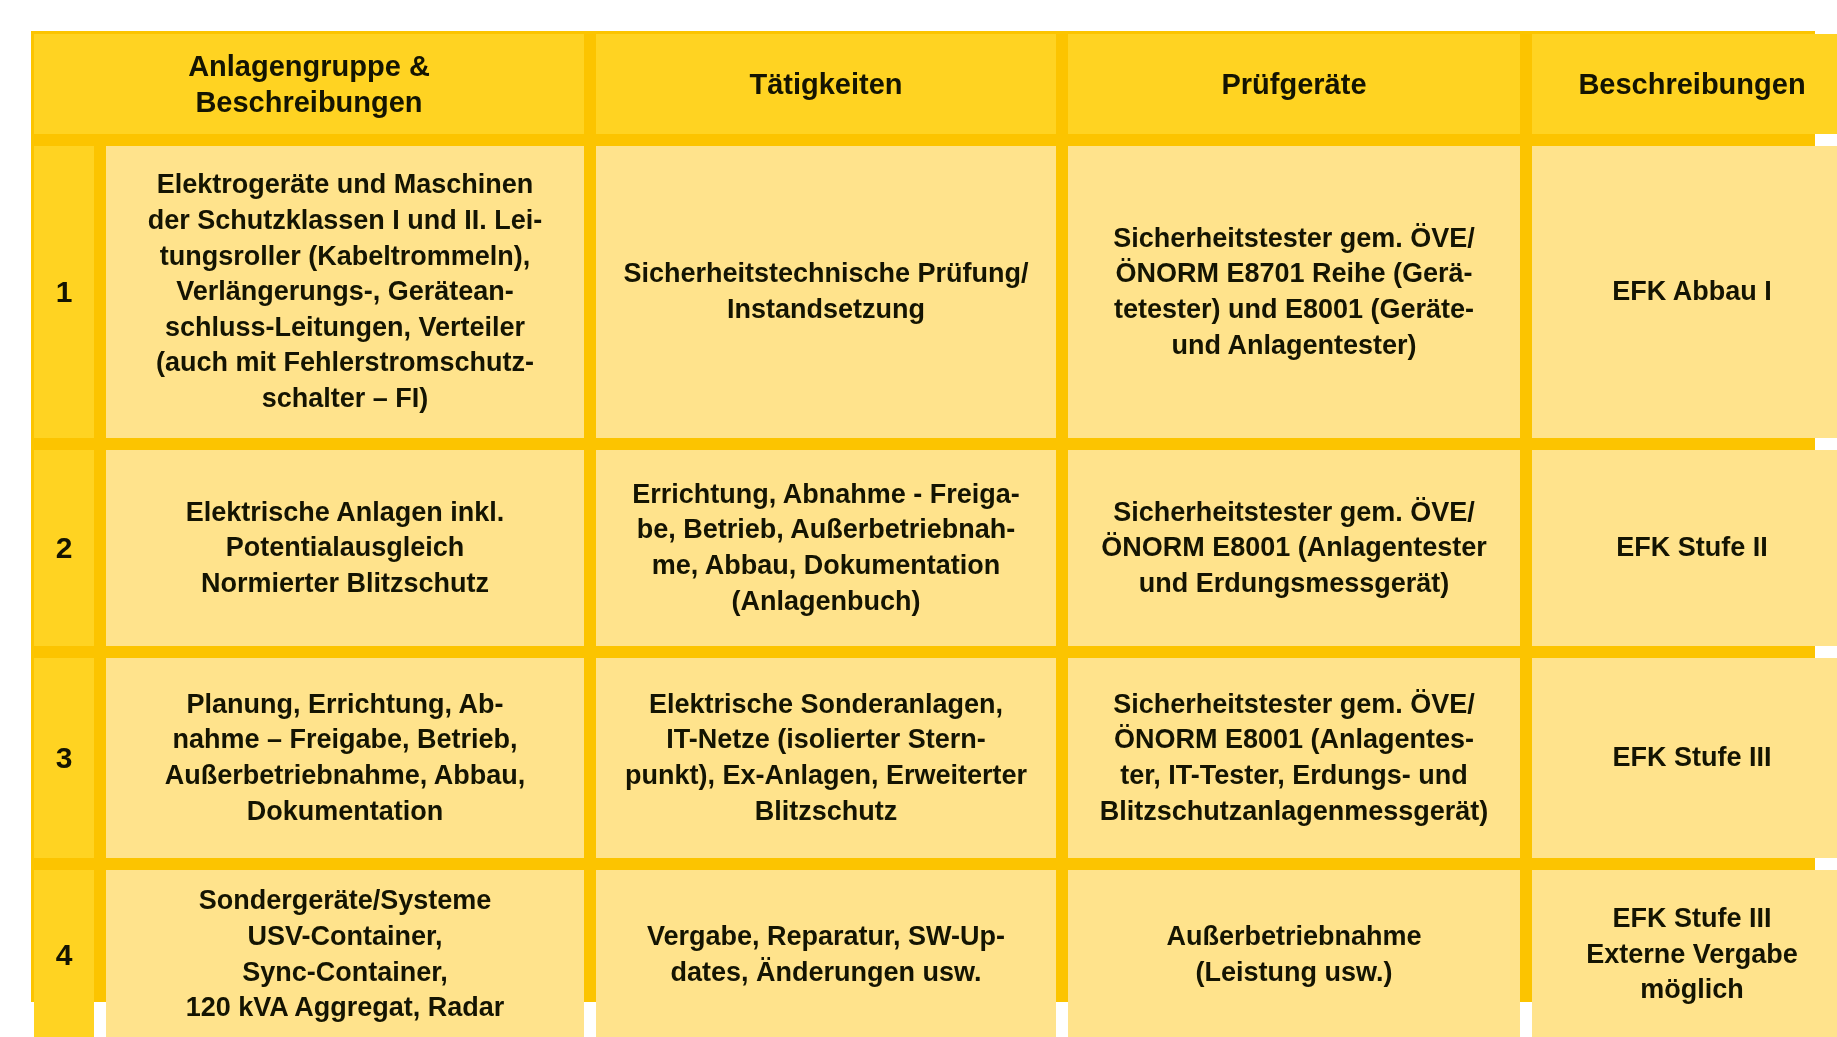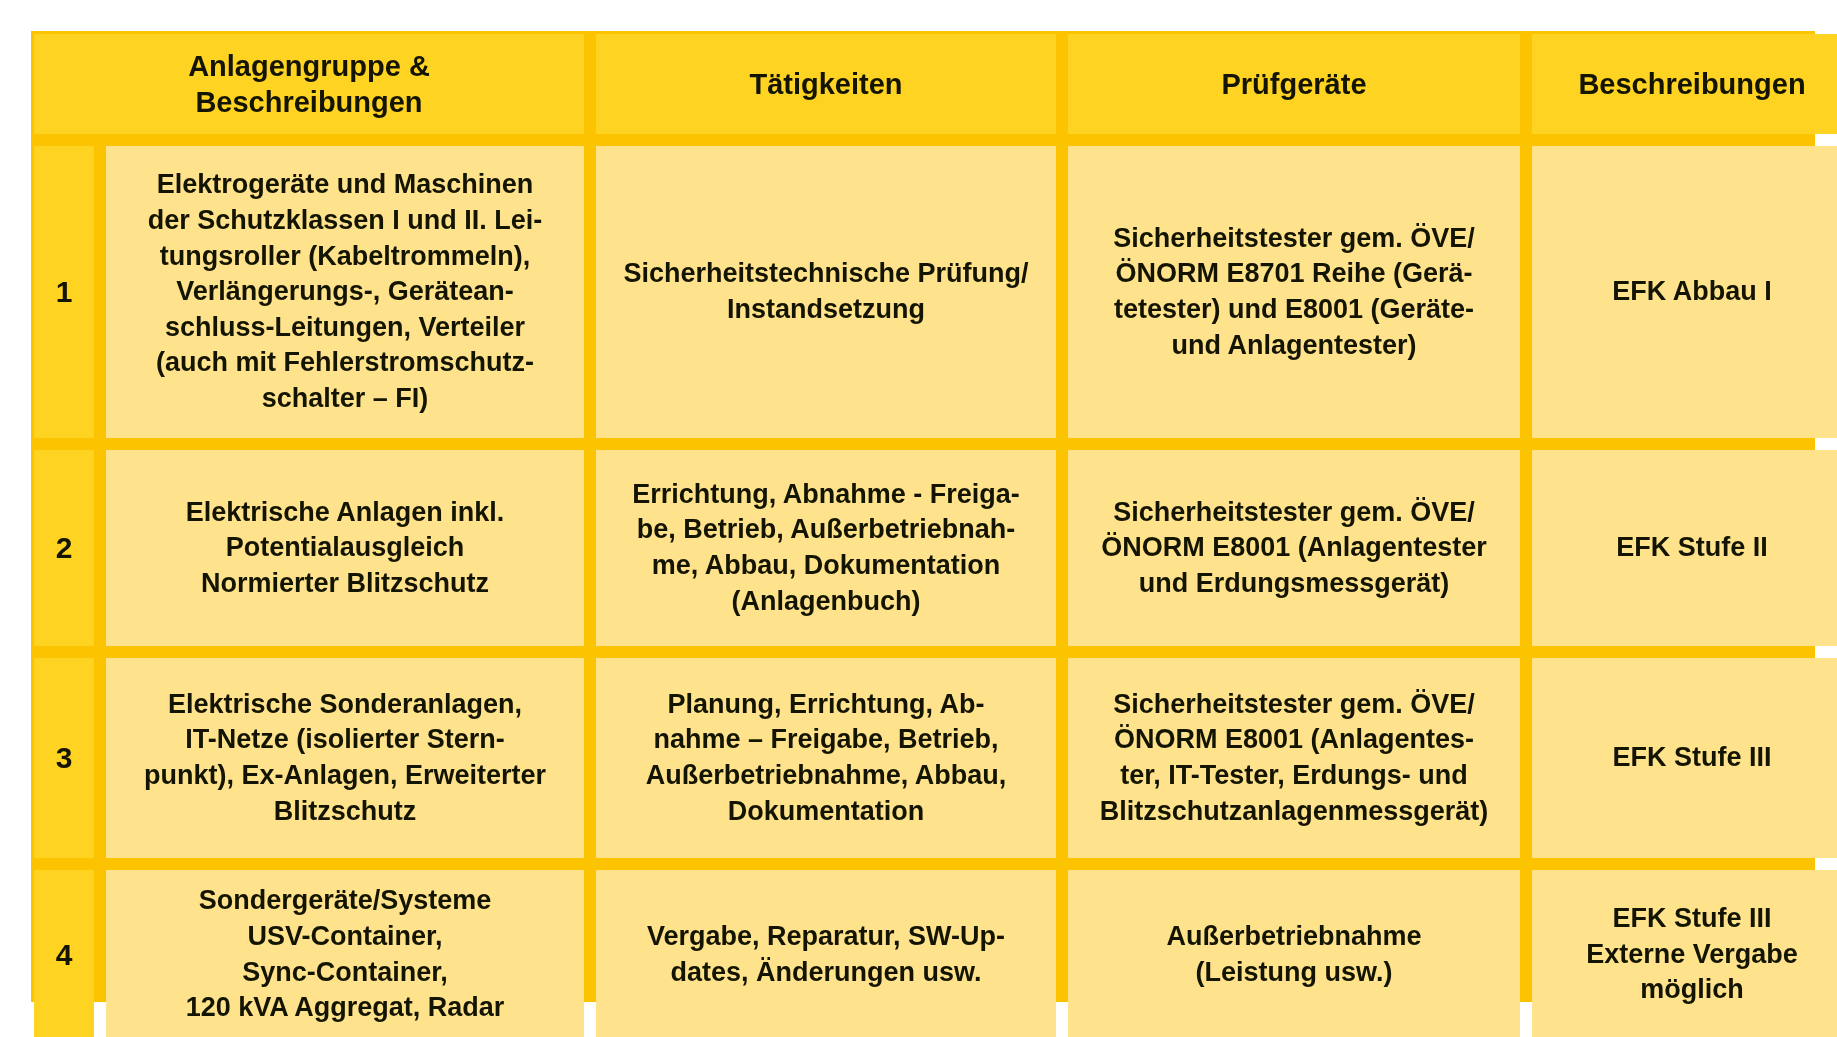--- a/index.html
+++ b/index.html
@@ -120,30 +120,30 @@
 und Erdungsmessgerät)</span>
   </div>
   <div class="cell body-txt">
     <span class="pre">EFK Stufe II</span>
   </div>
 
   <div class="cell dark num">
     <span>3</span>
   </div>
   <div class="cell body-txt">
+    <span class="pre">Planung, Errichtung, Ab-
+nahme – Freigabe, Betrieb,
+Außerbetriebnahme, Abbau,
+Dokumentation</span>
+  </div>
+  <div class="cell body-txt">
     <span class="pre">Elektrische Sonderanlagen,
 IT-Netze (isolierter Stern-
 punkt), Ex-Anlagen, Erweiterter
 Blitzschutz</span>
-  </div>
-  <div class="cell body-txt">
-    <span class="pre">Planung, Errichtung, Ab-
-nahme – Freigabe, Betrieb,
-Außerbetriebnahme, Abbau,
-Dokumentation</span>
   </div>
   <div class="cell body-txt">
     <span class="pre">Sicherheitstester gem. ÖVE/
 ÖNORM E8001 (Anlagentes-
 ter, IT-Tester, Erdungs- und
 Blitzschutzanlagenmessgerät)</span>
   </div>
   <div class="cell body-txt">
     <span class="pre">EFK Stufe III</span>
   </div>

